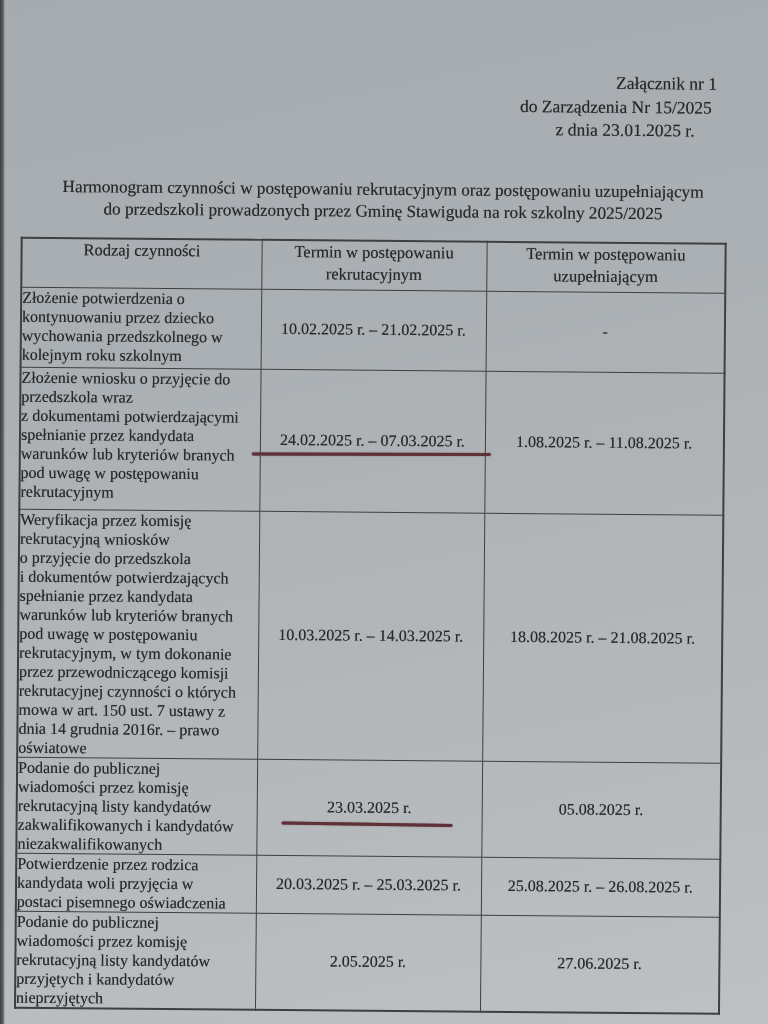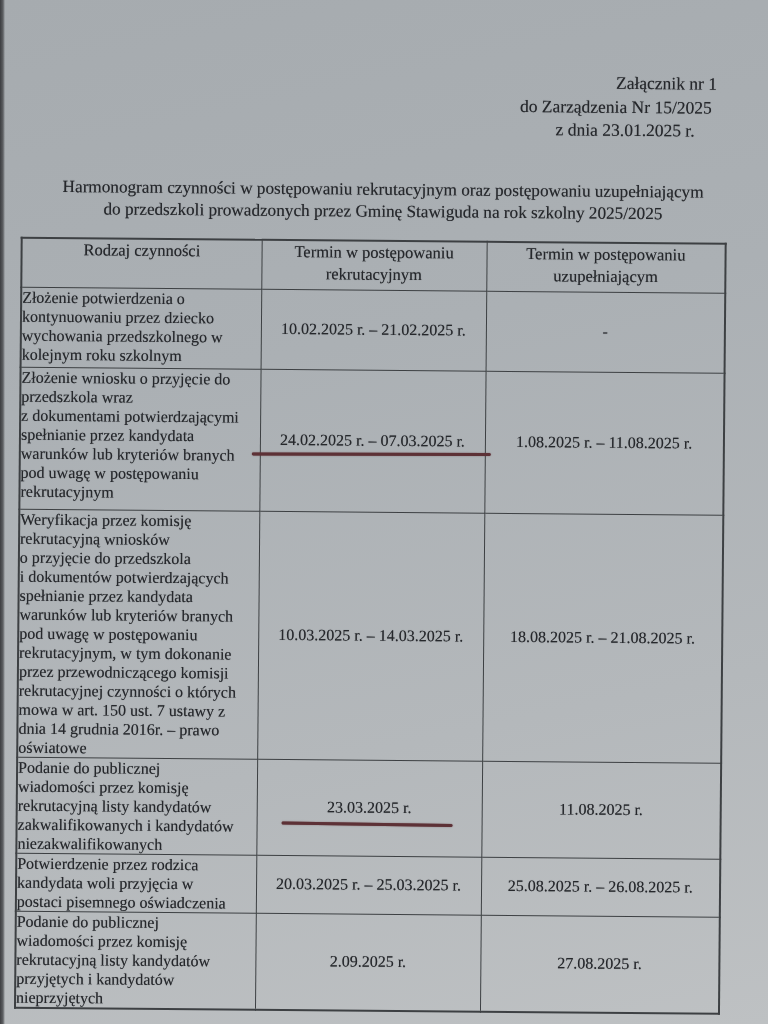--- a/index.html
+++ b/index.html
@@ -172,35 +172,35 @@
         <tr class="r4">
           <td class="act">Podanie do publicznej
 wiadomości przez komisję
 rekrutacyjną listy kandydatów
 zakwalifikowanych i kandydatów
 niezakwalifikowanych</td>
           <td class="date">
             <span>23.03.2025 r.</span>
             <span class="red-underline u2" style="background: rgb(93, 49, 54);"></span>
           </td>
-          <td class="date"><span>11.08.2025 r.</span></td>
+          <td class="date"><span>05.08.2025 r.</span></td>
         </tr>
         <tr class="r5">
           <td class="act">Potwierdzenie przez rodzica
 kandydata woli przyjęcia w
 postaci pisemnego oświadczenia</td>
           <td class="date"><span>20.03.2025 r. – 25.03.2025 r.</span></td>
           <td class="date"><span>25.08.2025 r. – 26.08.2025 r.</span></td>
         </tr>
         <tr class="r6">
           <td class="act">Podanie do publicznej
 wiadomości przez komisję
 rekrutacyjną listy kandydatów
 przyjętych i kandydatów
 nieprzyjętych</td>
-          <td class="date"><span>2.09.2025 r.</span></td>
-          <td class="date"><span>27.08.2025 r.</span></td>
+          <td class="date"><span>2.05.2025 r.</span></td>
+          <td class="date"><span>27.06.2025 r.</span></td>
         </tr>
       </tbody>
     </table>
 
   </div>
 </div>
 
 </body></html>

